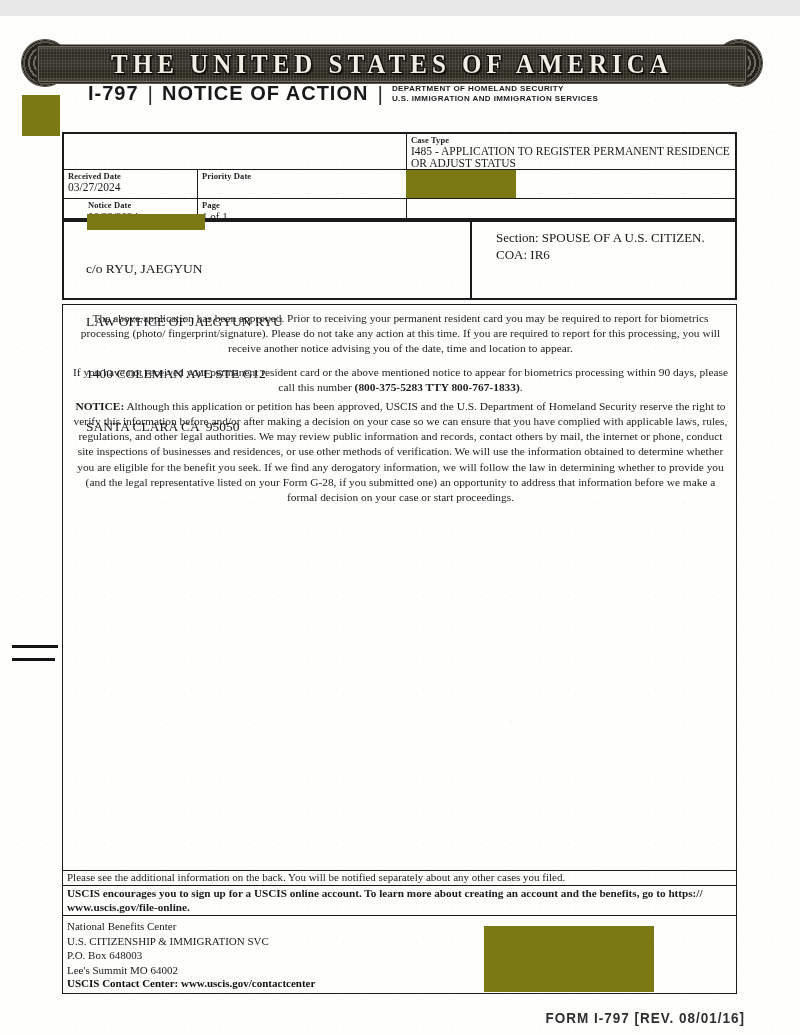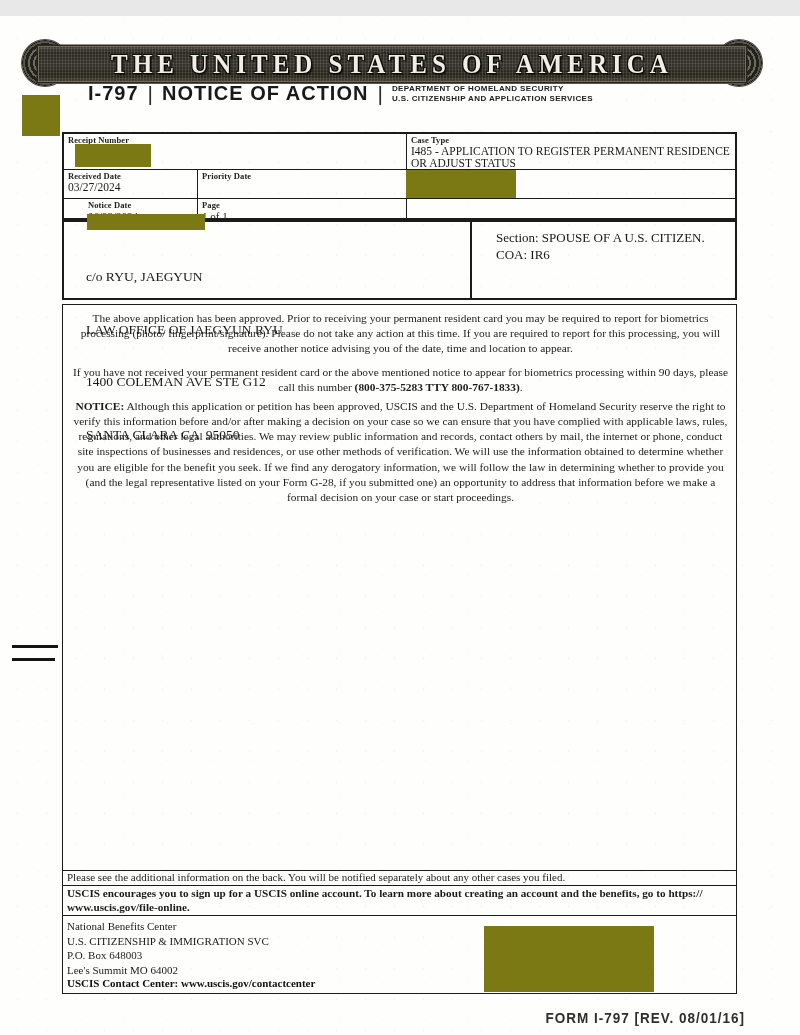--- a/index.html
+++ b/index.html
@@ -58,21 +58,21 @@
   .redact { position:absolute; background:#7b7914; }
   
   .case-table { position:absolute; left:62px; top:116px; width:675px; height:88px; border:2px solid #1b1b1b; }
   .ct-row { position:absolute; left:0; right:0; border-bottom:1.5px solid #1b1b1b; }
   .ct-cell { position:absolute; top:0; bottom:0; border-left:1.5px solid #1b1b1b; padding:1px 4px; }
   .ct-cell.first { border-left:none; }
   .lbl { font-size:8.5px; font-weight:bold; letter-spacing:.1px; color:#222; }
   .val { font-size:11.5px; color:#1a1a1a; white-space:pre-wrap; }
   .addr-box { position:absolute; left:62px; top:204px; width:675px; height:80px; border:2px solid #1b1b1b; }
   .addr-div { position:absolute; left:406px; top:0; bottom:0; width:1.5px; background:#1b1b1b; }
-  .addr-lines { position:absolute; left:22px; top:11px; font-size:13.5px; line-height:17.5px; white-space:pre-wrap; color:#181818; }
+  .addr-lines { position:absolute; left:22px; top:3px; font-size:13.5px; line-height:17.5px; white-space:pre-wrap; color:#181818; }
   .notice-info { position:absolute; left:432px; top:7px; font-size:13px; line-height:17px; color:#181818; }
   .body-box { position:absolute; left:62px; top:288px; width:675px; height:567px; border:1.5px solid #1b1b1b; }
   .para { position:absolute; left:8px; width:659px; font-size:11.4px; line-height:1.33; color:#1c1c1c; text-align:center; }
   .b { font-weight:bold; }
   .margin-mark { position:absolute; background:#141414; }
   .strip-row { position:absolute; left:62px; width:675px; border:1.5px solid #1b1b1b; border-top:none; padding:0 4px; font-size:11px; color:#1b1b1b; }
   .office-box { position:absolute; left:62px; top:899px; width:675px; height:79px; border:1.5px solid #1b1b1b; border-top:none; }
   .office-lines { position:absolute; left:4px; top:4px; font-size:11px; line-height:14.5px; color:#1a1a1a; }
   .contact-line { position:absolute; left:4px; top:62px; font-size:11px; font-weight:bold; color:#111; }
   .form-footer {
@@ -94,33 +94,29 @@
     </div>
   </div>
 
   <div class="form-header">
     <span class="form-code">I-797</span>
     <span class="hdr-div">|</span>
     <span class="form-title">NOTICE OF ACTION</span>
     <span class="hdr-div">|</span>
     <span class="agency-block">
       <span>DEPARTMENT OF HOMELAND SECURITY</span><br>
-      <span>U.S. CITIZENSHIP AND APPLICATION SERVICES</span>
+      <span>U.S. IMMIGRATION AND IMMIGRATION SERVICES</span>
     </span>
   </div>
 
   <div class="redact" style="left:22px; top:79px; width:38px; height:41px;"></div>
 
   <div class="case-table">
 
     <div class="ct-row" style="top:0; height:36px;">
-      <div class="ct-cell first" style="left:0; width:342px;">
-        <div class="lbl">Receipt Number</div>
-        <div class="redact" style="left:11px; top:10px; width:76px; height:23px;"></div>
-      </div>
       <div class="ct-cell" style="left:342px; right:0;">
         <div class="lbl">Case Type</div>
         <div class="val" style="width:324px;">I485 - APPLICATION TO REGISTER PERMANENT RESIDENCE OR ADJUST STATUS</div>
       </div>
     </div>
 
     <div class="ct-row" style="top:36px; height:29px;">
       <div class="ct-cell first" style="left:0; width:133px;">
         <div class="lbl">Received Date</div>
         <div class="val">03/27/2024</div>

